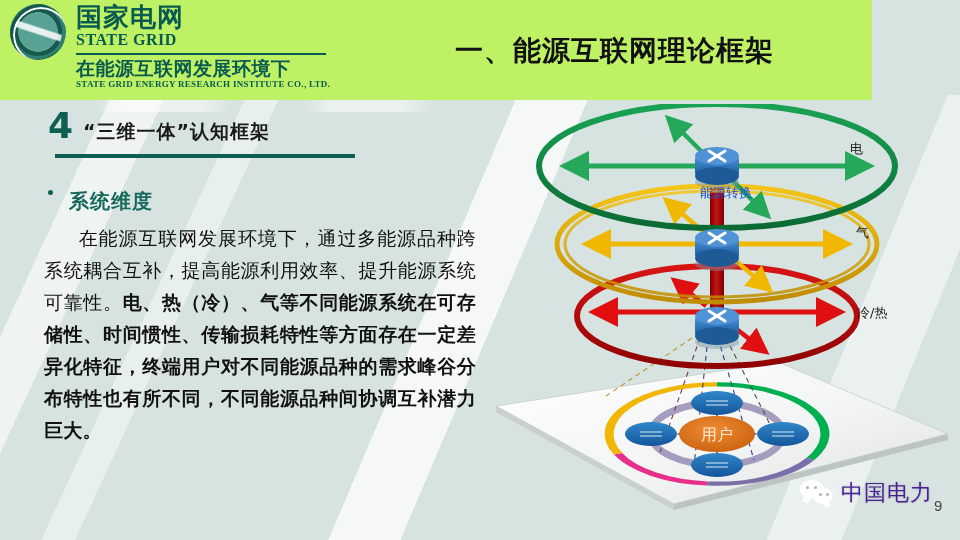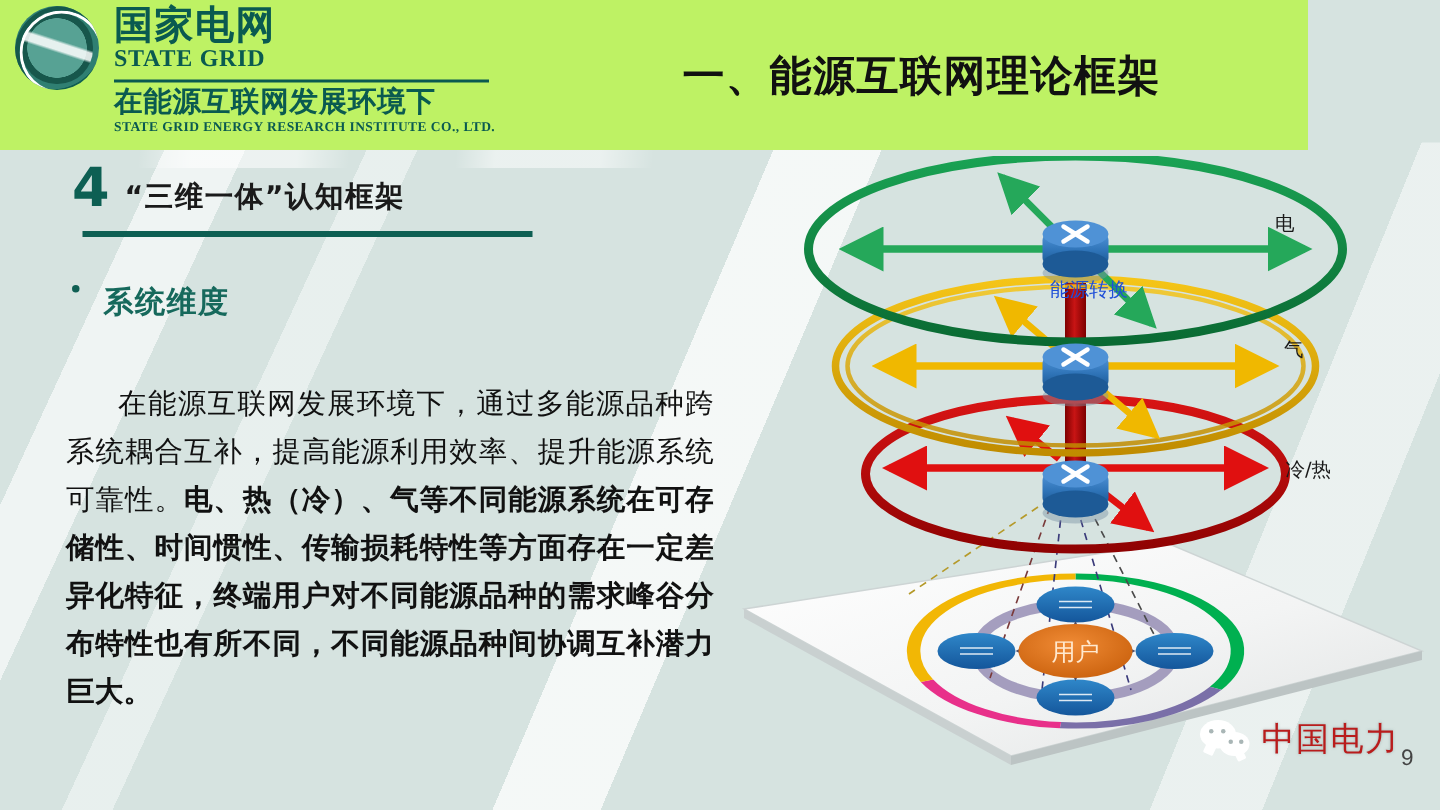--- a/index.html
+++ b/index.html
@@ -115,21 +115,21 @@
     position:relative; top:2px;
   }
   #bullet-label{
     font-size:20px; font-weight:bold; color:#16695c;
     font-family:"DejaVu Sans","Liberation Sans",sans-serif; letter-spacing:1px;
   }
   #body-text{
     position:absolute; left:44px; top:122px; width:432px;
     font-size:19px; line-height:32px; color:#111;
     font-family:"DejaVu Sans","Liberation Sans",sans-serif;
-    text-align:justify; letter-spacing:.2px;margin-top:31px;
+    text-align:justify; letter-spacing:.2px;
   }
   #body-text .indent{ display:inline-block; width:34px; }
   #body-text b{ font-weight:bold; }
 
   
   #diagram{ position:absolute; left:478px; top:104px; width:482px; height:436px; z-index:3; }
   #diagram svg{ display:block; }
   .lbl{
     position:absolute; font-size:13px; color:#1a1a1a; font-weight:normal;
     font-family:"DejaVu Sans","Liberation Sans",sans-serif; white-space:nowrap;
@@ -159,21 +159,21 @@
   #wechat-icon .b2::after{
     content:""; position:absolute; right:3px; bottom:-3px; width:6px; height:6px;
     background:#ffffff; transform:rotate(-25deg); border-radius:1px;
   }
   #wechat-icon .d{ position:absolute; width:3px; height:3px; border-radius:50%; background:#a9b6b6; }
   #wechat-icon .d1{ left:6px;  top:6px; }
   #wechat-icon .d2{ left:14px; top:6px; }
   #wechat-icon .d3{ left:19px; top:13px; }
   #wechat-icon .d4{ left:26px; top:13px; }
   #wechat-text{
-    margin-left:7px; font-size:22px; color:#b91c1c; font-weight:normal;
+    margin-left:7px; font-size:22px; color:#4c1d95; font-weight:normal;
     font-family:"DejaVu Sans","Liberation Sans",sans-serif; letter-spacing:1px;
     text-shadow:0 0 2px rgba(120,140,140,.55);
   }
   #page-number{
     position:absolute; left:934px; top:497px; font-size:15px; color:#444;
     font-family:"Liberation Sans",sans-serif; z-index:6;
   }
 </style>
 </head>
 <body>

